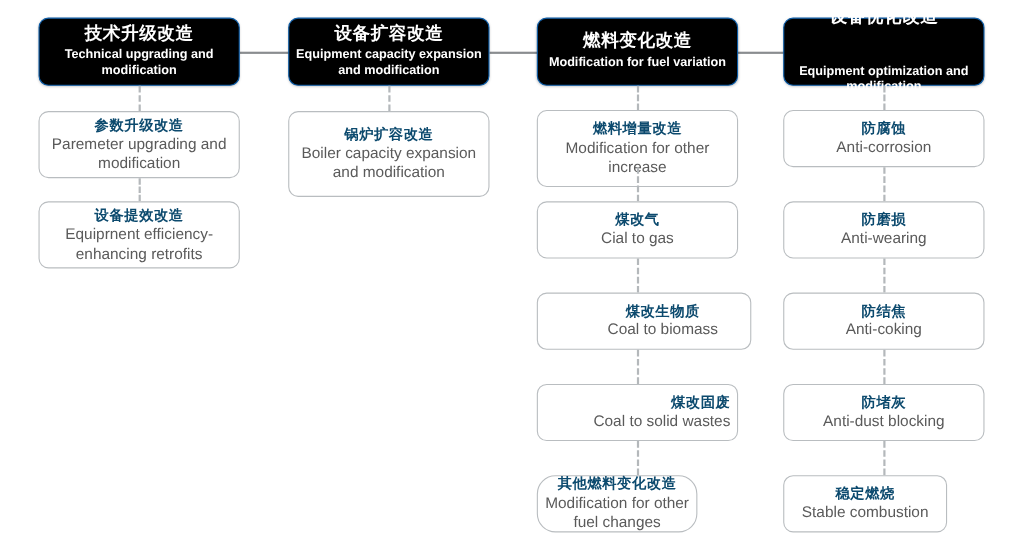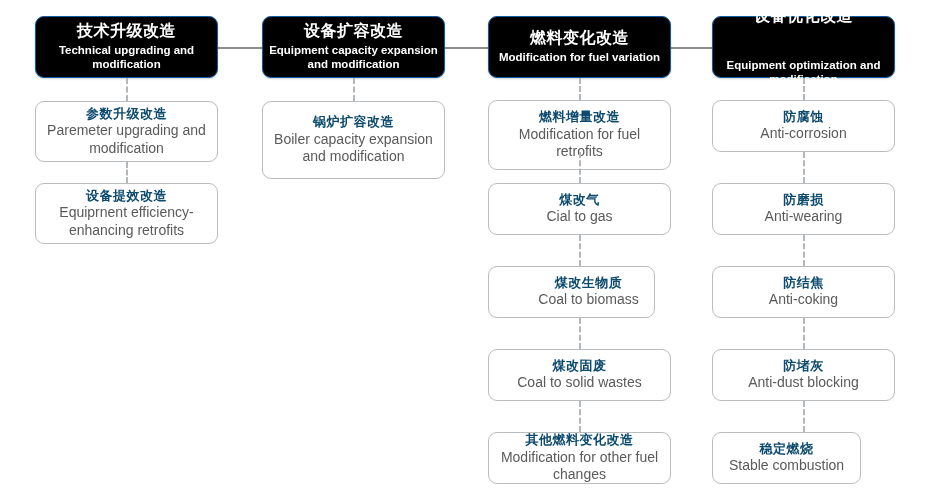--- a/index.html
+++ b/index.html
@@ -125,47 +125,47 @@
 
   <div class="node head" style="left:488px; top:16px; width:183px; height:62px;">
     <div class="cn">燃料变化改造</div>
     <div class="en">Modification for fuel variation</div>
   </div>
 
   <div class="conn-v-dash" style="left:579px; top:78px; height:22px;"></div>
 
   <div class="node leaf" style="left:488px; top:100px; width:183px; height:70px;">
     <div class="cn">燃料增量改造</div>
-    <div class="en">Modification for fuel retrofits</div>
+    <div class="en">Modification for other increase</div>
   </div>
 
   <div class="conn-v-dash" style="left:579px; top:152px; height:31px;"></div>
 
   <div class="node leaf" style="left:488px; top:183px; width:183px; height:52px;">
     <div class="cn">煤改气</div>
     <div class="en">Cial to gas</div>
   </div>
 
   <div class="conn-v-dash" style="left:579px; top:235px; height:31px;"></div>
 
-  <div class="node leaf" style="left:488px; top:266px; width:167px; height:52px;padding-left:40px;">
+  <div class="node leaf" style="left:488px; top:266px; width:195px; height:52px;padding-left:40px;">
     <div class="cn">煤改生物质</div>
     <div class="en">Coal to biomass</div>
   </div>
 
   <div class="conn-v-dash" style="left:579px; top:318px; height:31px;"></div>
 
-  <div class="node leaf" style="left:488px; top:349px; width:183px; height:52px;">
+  <div class="node leaf" style="left:488px; top:349px; width:183px; height:52px;align-items:flex-end;">
     <div class="cn">煤改固废</div>
     <div class="en">Coal to solid wastes</div>
   </div>
 
   <div class="conn-v-dash" style="left:579px; top:401px; height:31px;"></div>
 
-  <div class="node leaf" style="left:488px; top:432px; width:183px; height:52px;">
+  <div class="node leaf" style="left:488px; top:432px; width:146px; height:52px;border-radius:17px;">
     <div class="cn">其他燃料变化改造</div>
     <div class="en">Modification for other fuel changes</div>
   </div>
 
   <div class="node head" style="left:712px; top:16px; width:183px; height:62px;gap:30px;">
     <div class="cn">设备优化改造</div>
     <div class="en">Equipment optimization and modification</div>
   </div>
 
   <div class="conn-v-dash" style="left:803px; top:78px; height:22px;"></div>

